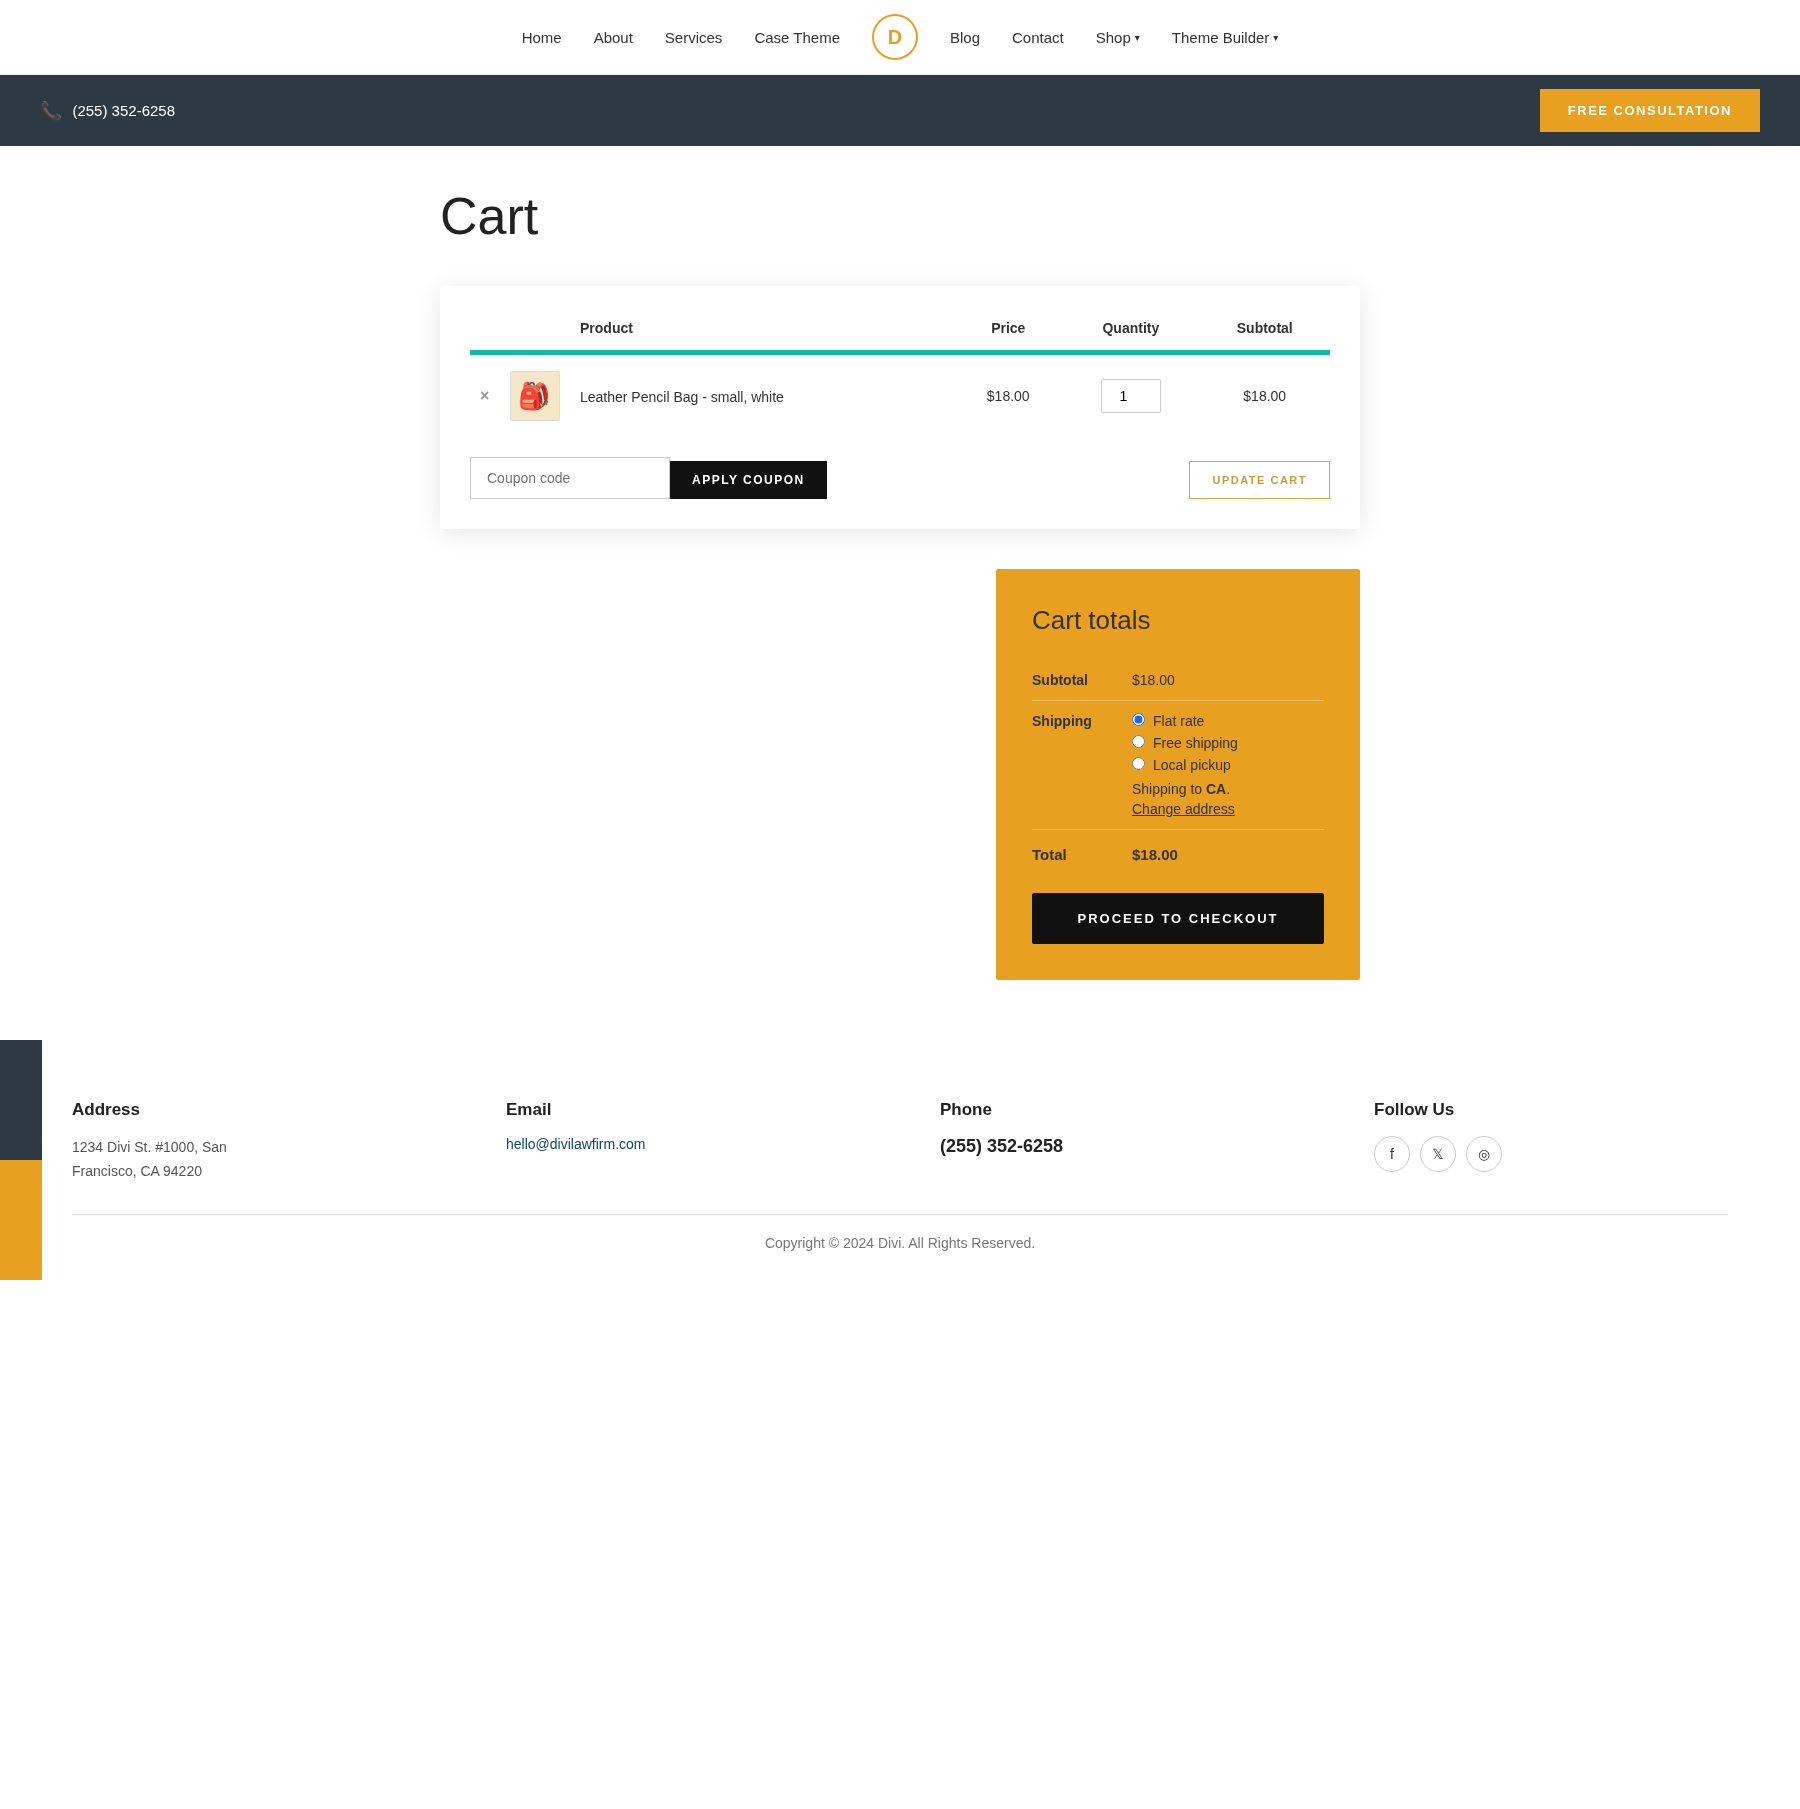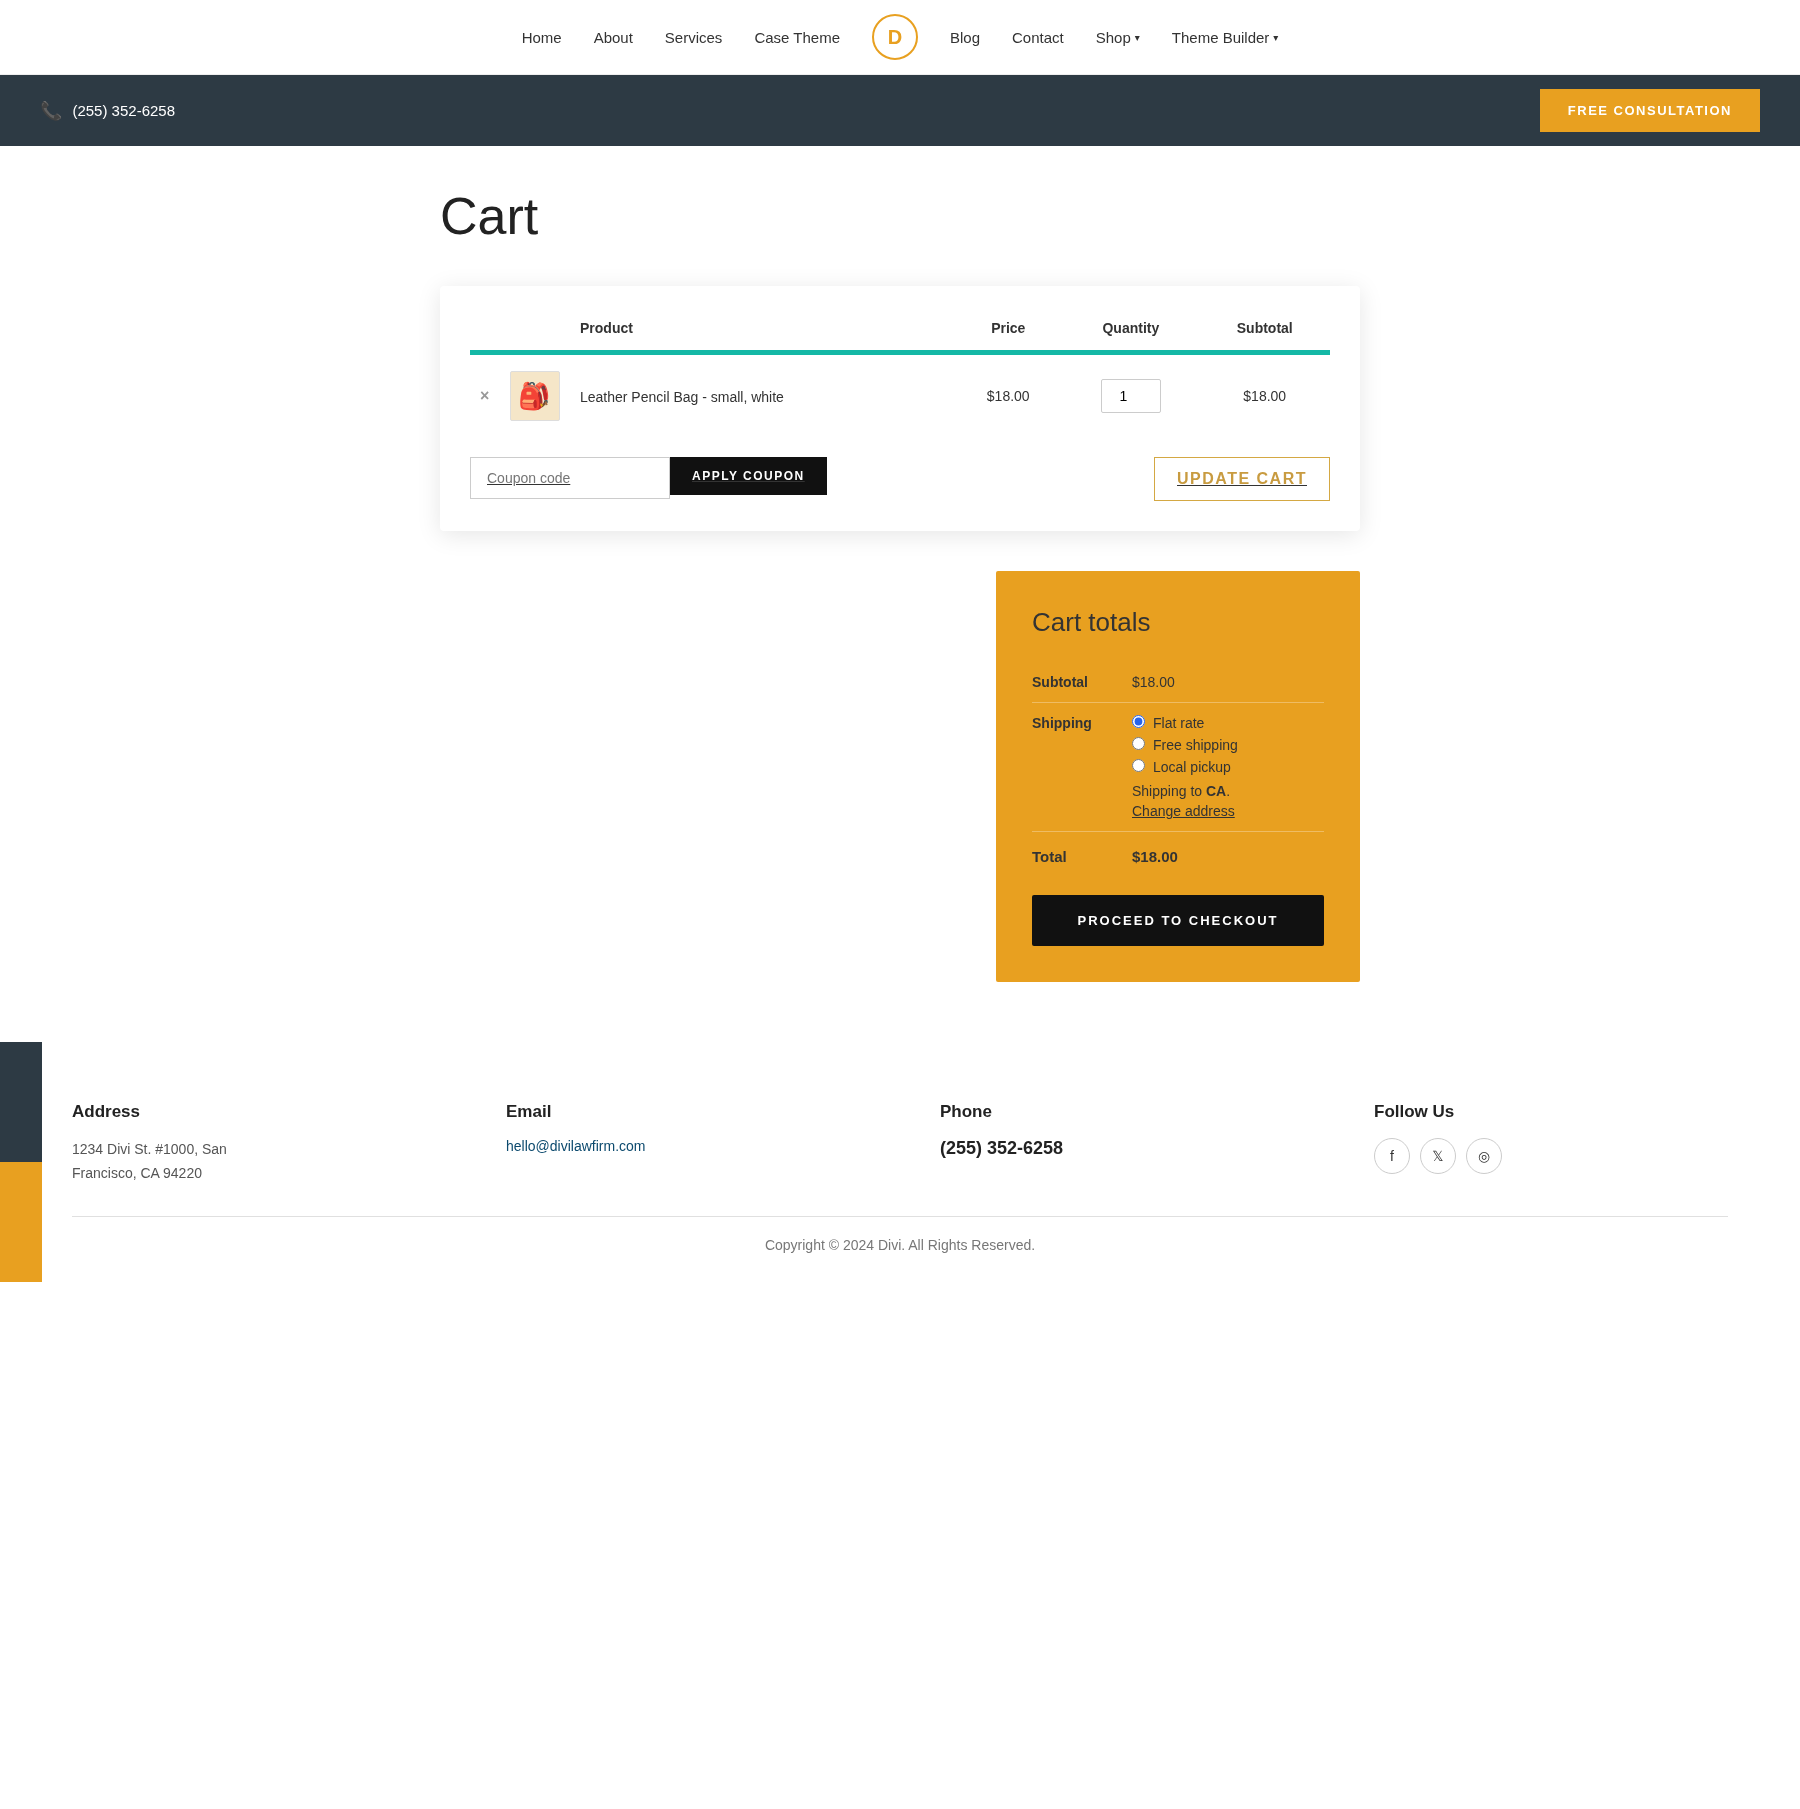--- a/index.html
+++ b/index.html
@@ -27,24 +27,24 @@
     .cart-table { width: 100%; border-collapse: collapse; }
     .cart-table th { text-align: left; padding: 10px 10px 14px; font-weight: 700; font-size: 14px; border-bottom: 5px solid #14b8a6; }
     .cart-table th.price-col, .cart-table th.subtotal-col { text-align: center; }
     .cart-table td { padding: 16px 10px; vertical-align: middle; }
     .remove-x { color: #999; font-size: 16px; cursor: pointer; font-weight: bold; }
     .product-img { width: 50px; height: 50px; background: #f5e6c8; border: 1px solid #ddd; border-radius: 2px; display: flex; align-items: center; justify-content: center; font-size: 24px; }
     .product-name { font-size: 14px; color: #333; }
     .price-val { text-align: center; font-size: 14px; }
     .subtotal-val { text-align: center; font-size: 14px; }
     .qty-input { width: 60px; text-align: center; border: 1px solid #ccc; padding: 8px 4px; font-size: 14px; border-radius: 2px; }
-    .coupon-row { display: flex; align-items: flex-start; gap: 0; margin-top: 20px; text-decoration: underline; }
+    .coupon-row { display: flex; align-items: flex-end; gap: 0; margin-top: 20px; }
     .coupon-input { border: 1px solid #ccc; padding: 12px 16px; font-size: 14px; color: #aaa; outline: none; width: 200px; }
     .apply-coupon-btn { background: #111; color: #fff; border: none; padding: 12px 22px; font-size: 12px; letter-spacing: 1.5px; font-weight: 700; cursor: pointer; text-transform: uppercase; }
-    .update-cart-btn { margin-left: auto; background: transparent; color: #c89b40; border: 1px solid #d4a843; padding: 12px 22px; font-size: 16px; letter-spacing: 1.5px; font-weight: 600; cursor: pointer; text-transform: uppercase; }
+    .update-cart-btn { margin-left: auto; background: transparent; color: #c89b40; border: 1px solid #d4a843; padding: 12px 22px; font-size: 11px; letter-spacing: 1.5px; font-weight: 600; cursor: pointer; text-transform: uppercase; }
 
     
     .cart-totals-section { display: flex; justify-content: flex-end; margin-top: 40px; }
     .cart-totals-box { background: #e8a020; padding: 36px 36px 36px; width: 364px; border-radius: 2px; }
     .cart-totals-title { font-size: 26px; font-weight: 400; color: #333; margin-bottom: 24px; }
     .totals-row { display: flex; align-items: flex-start; padding: 12px 0; border-bottom: 1px solid rgba(255,255,255,0.3); }
     .totals-row:last-child { border-bottom: none; }
     .totals-label { font-weight: 700; font-size: 14px; min-width: 100px; color: #333; }
     .totals-value { font-size: 14px; color: #333; }
     .shipping-options { display: flex; flex-direction: column; gap: 6px; }

